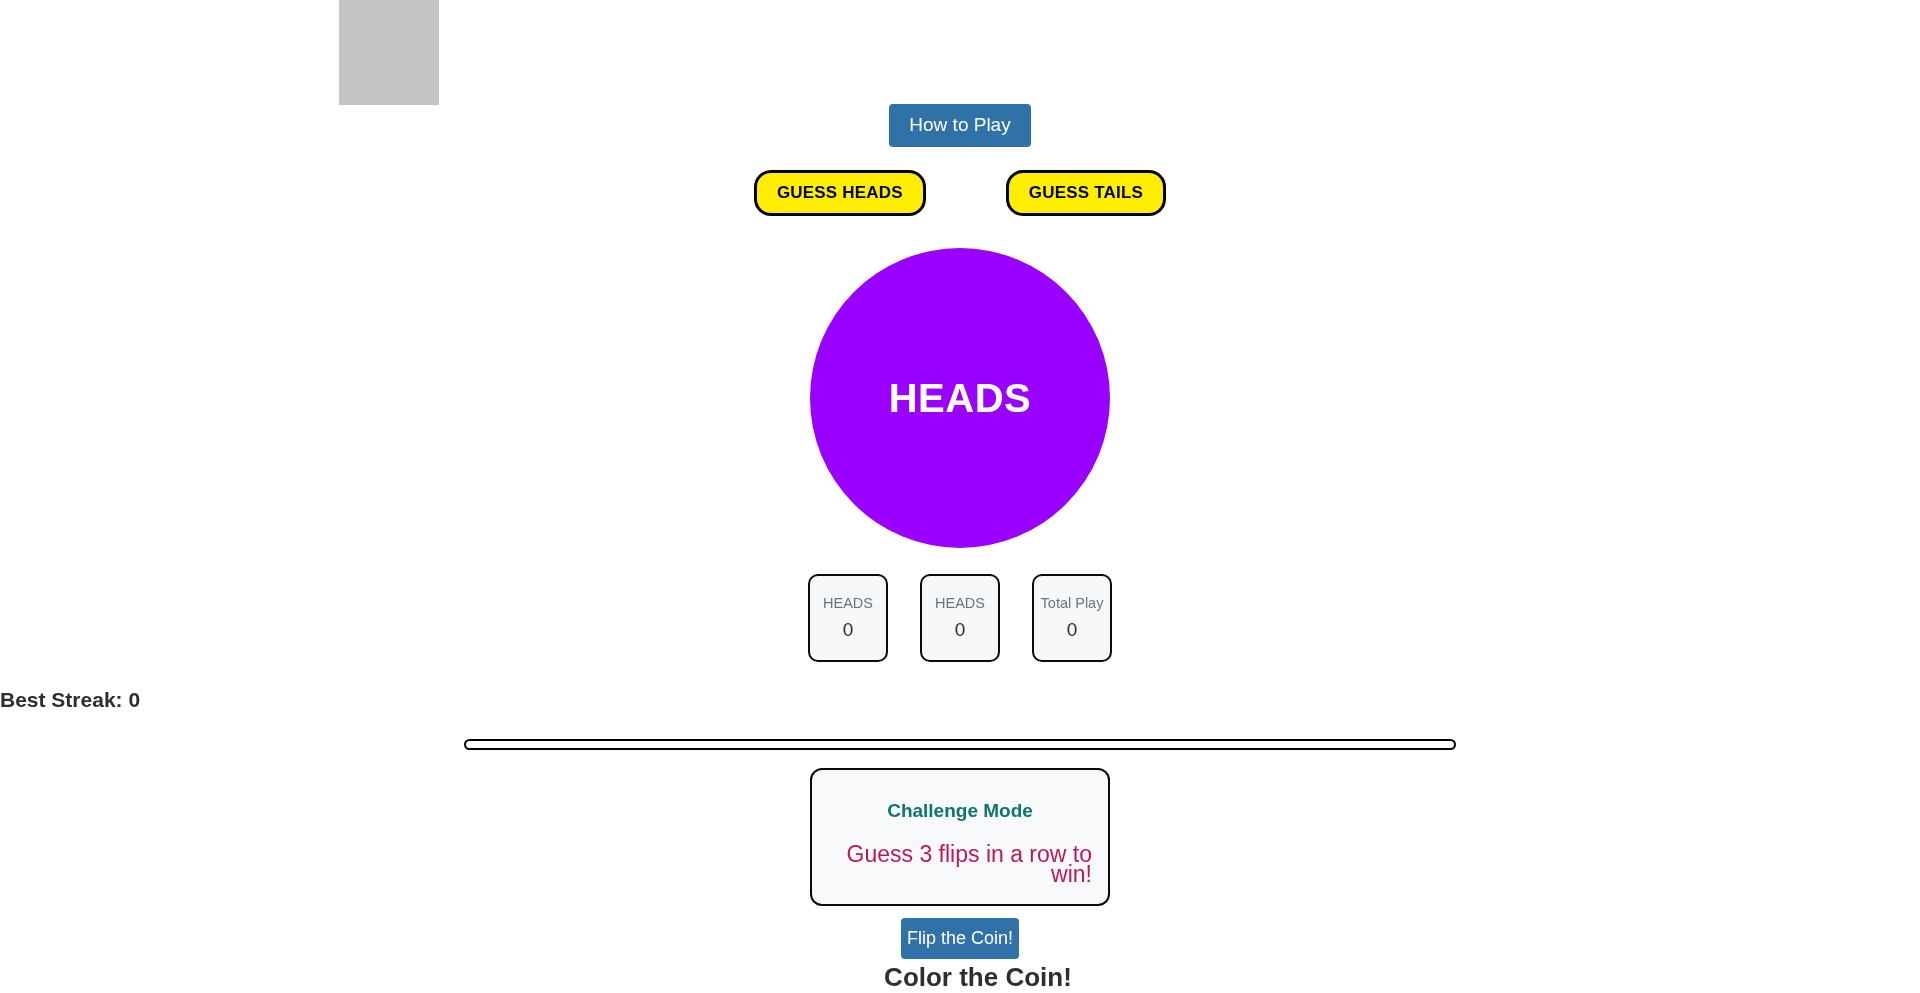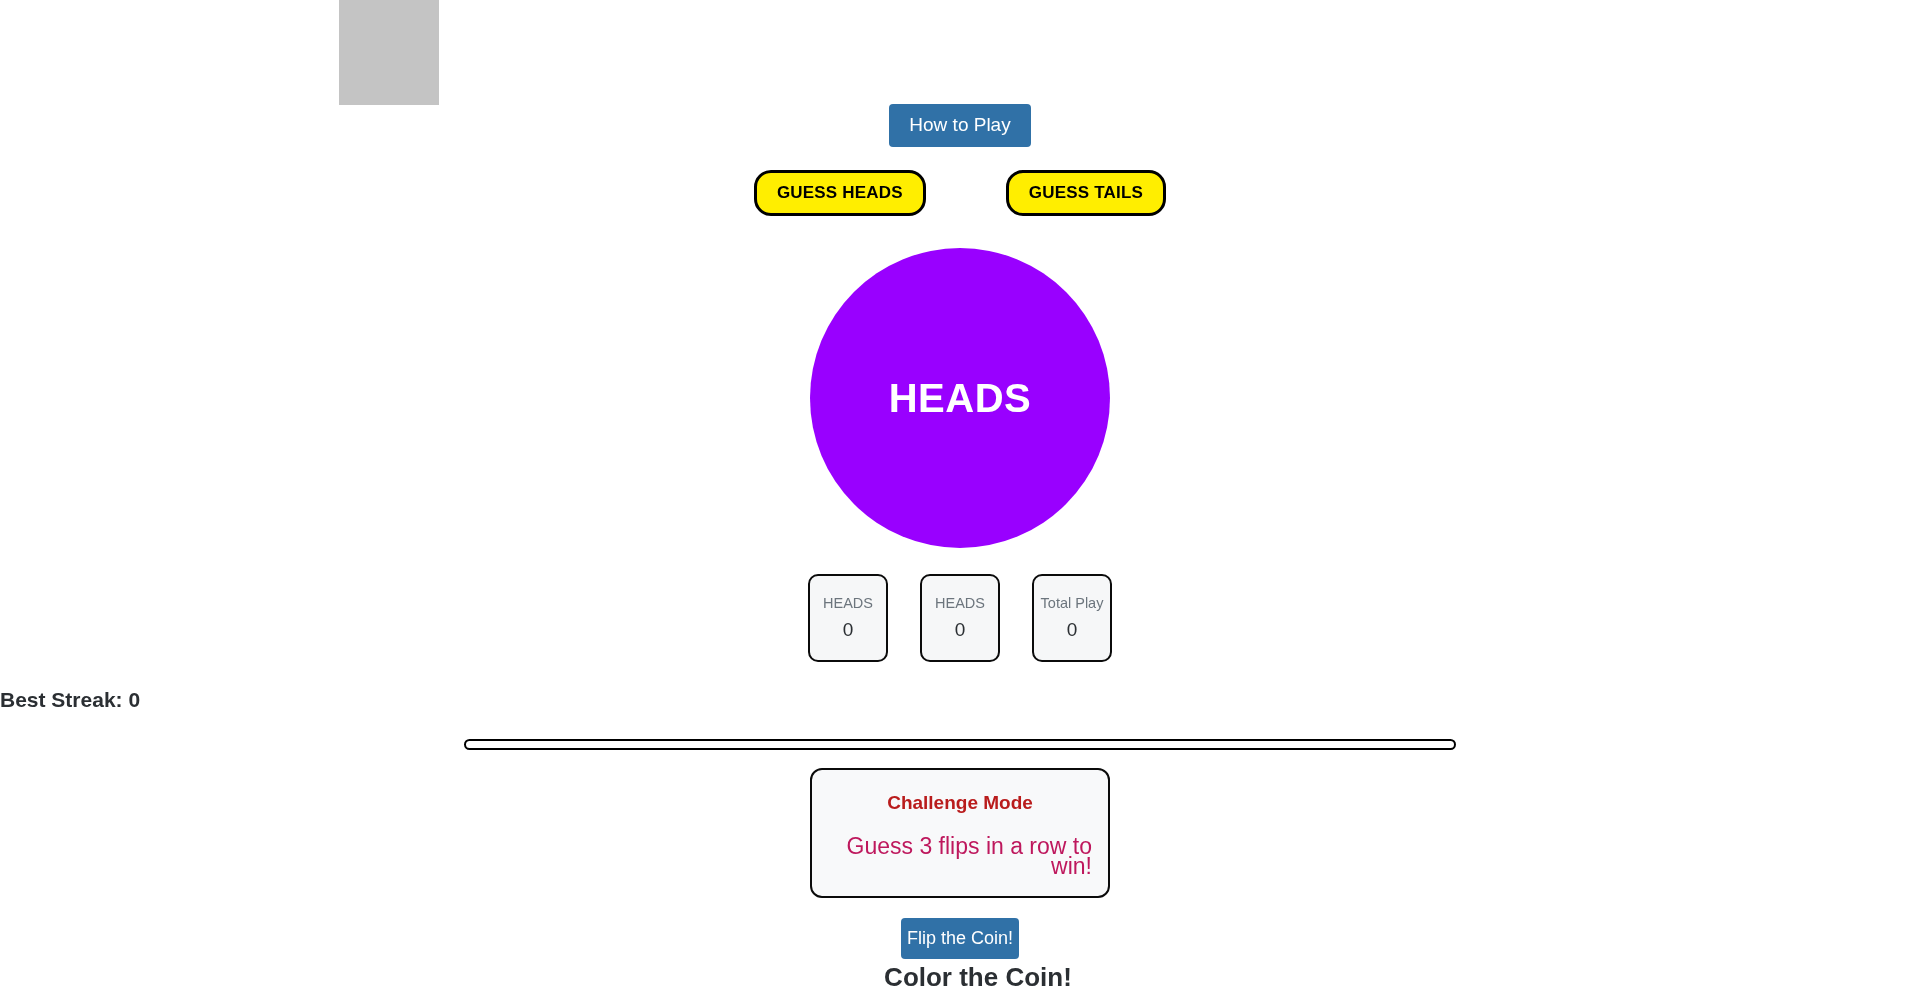--- a/index.html
+++ b/index.html
@@ -218,21 +218,22 @@
     padding: 22px 16px 20px;
     display: flex;
     flex-direction: column;
     align-items: center;
     gap: 22px;
   }
   .challenge-title {
     font-size: 19px;
     font-weight: bold;
     line-height: 22px;
-    color: #b91c1c;
+    color: #0f766e;
+    margin-top: 8px;
   }
   .challenge-sub {
     font-size: 23px;
     line-height: 20px;
     color: #be185d;
     text-align: right;
   }
 
   
   .flip-wrap {

